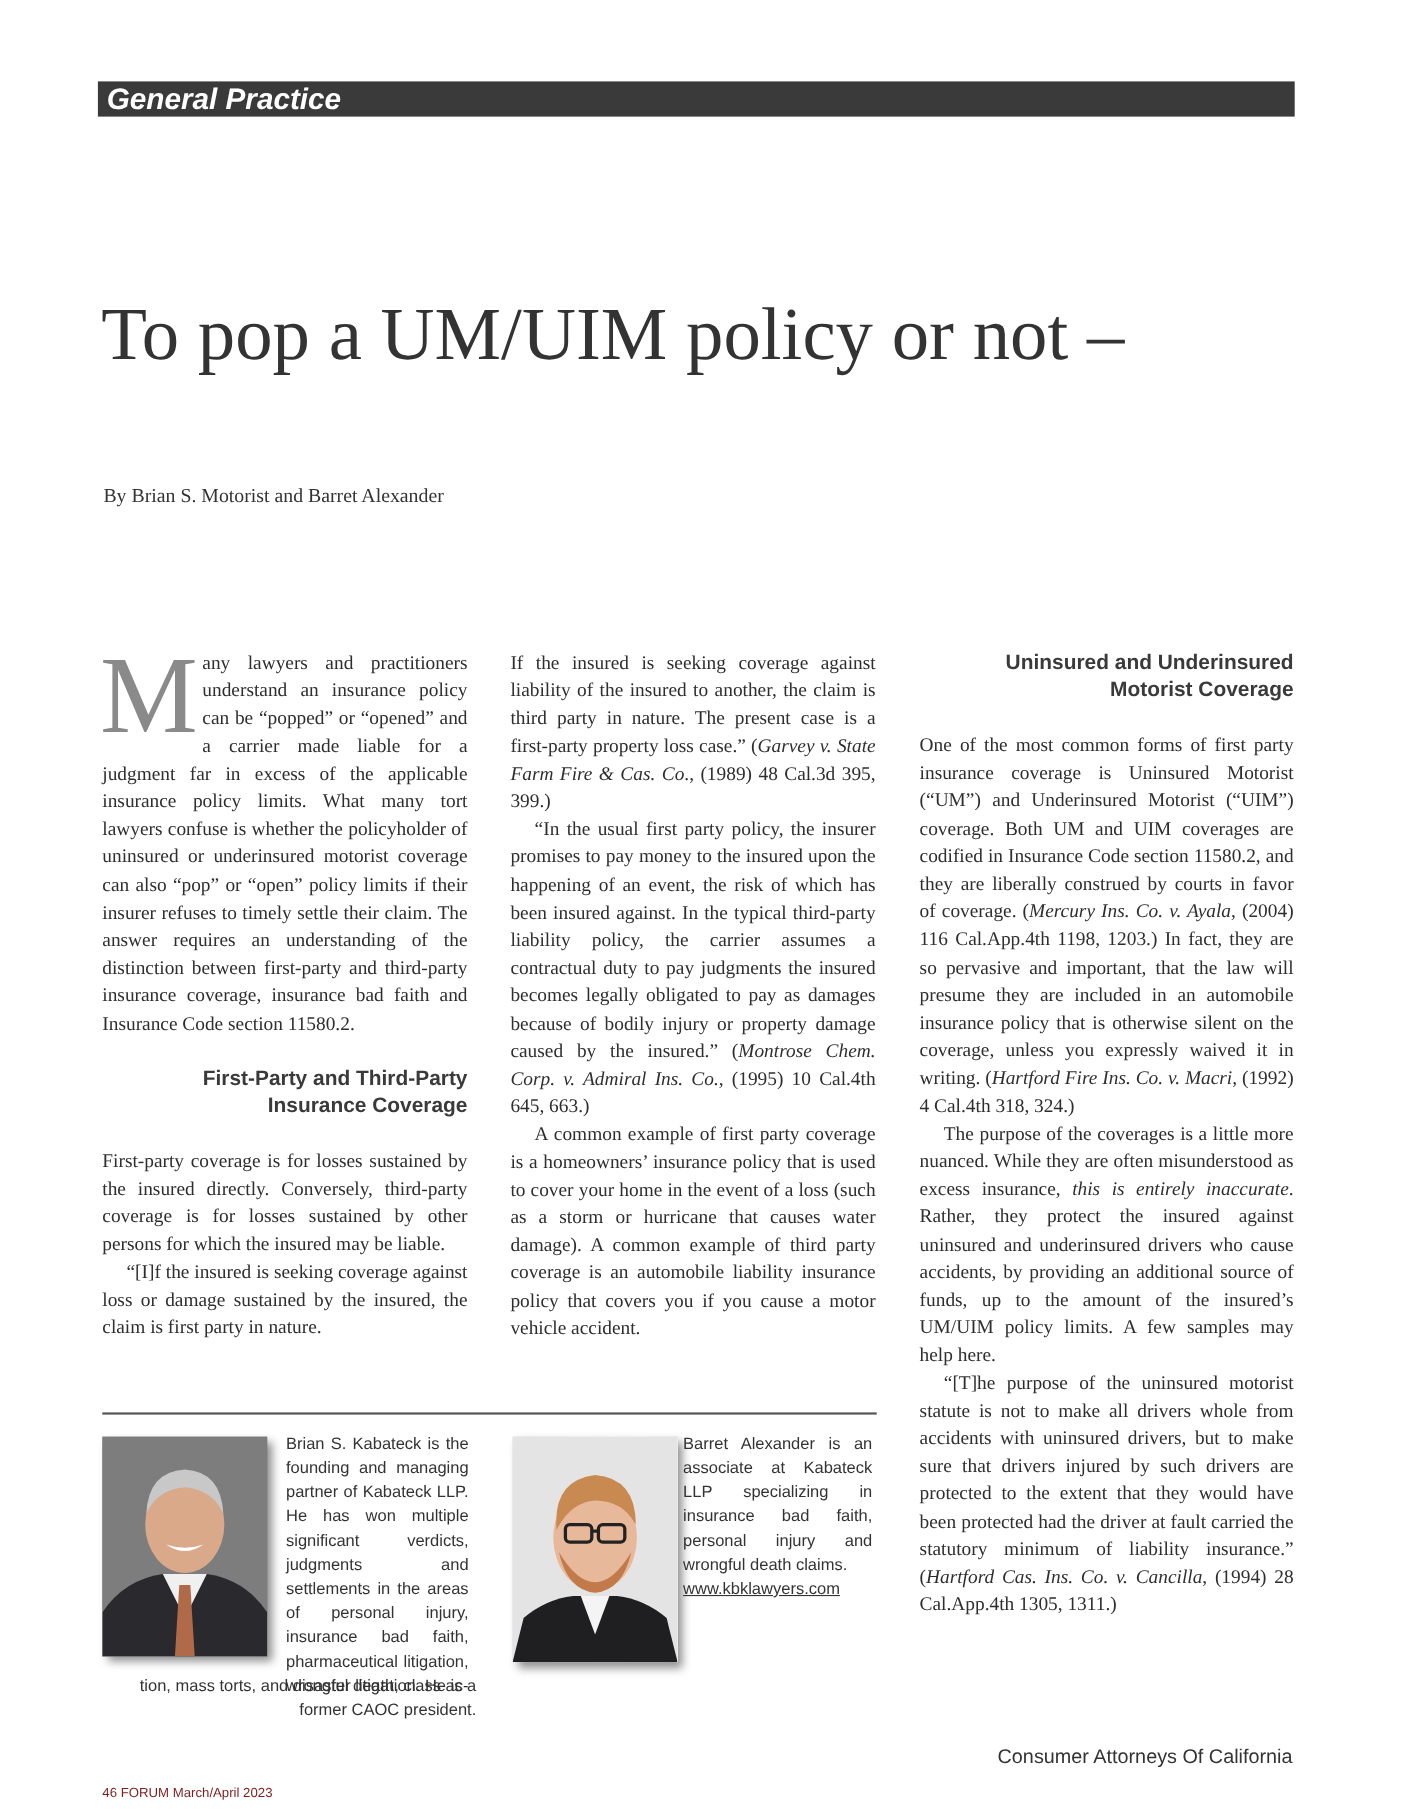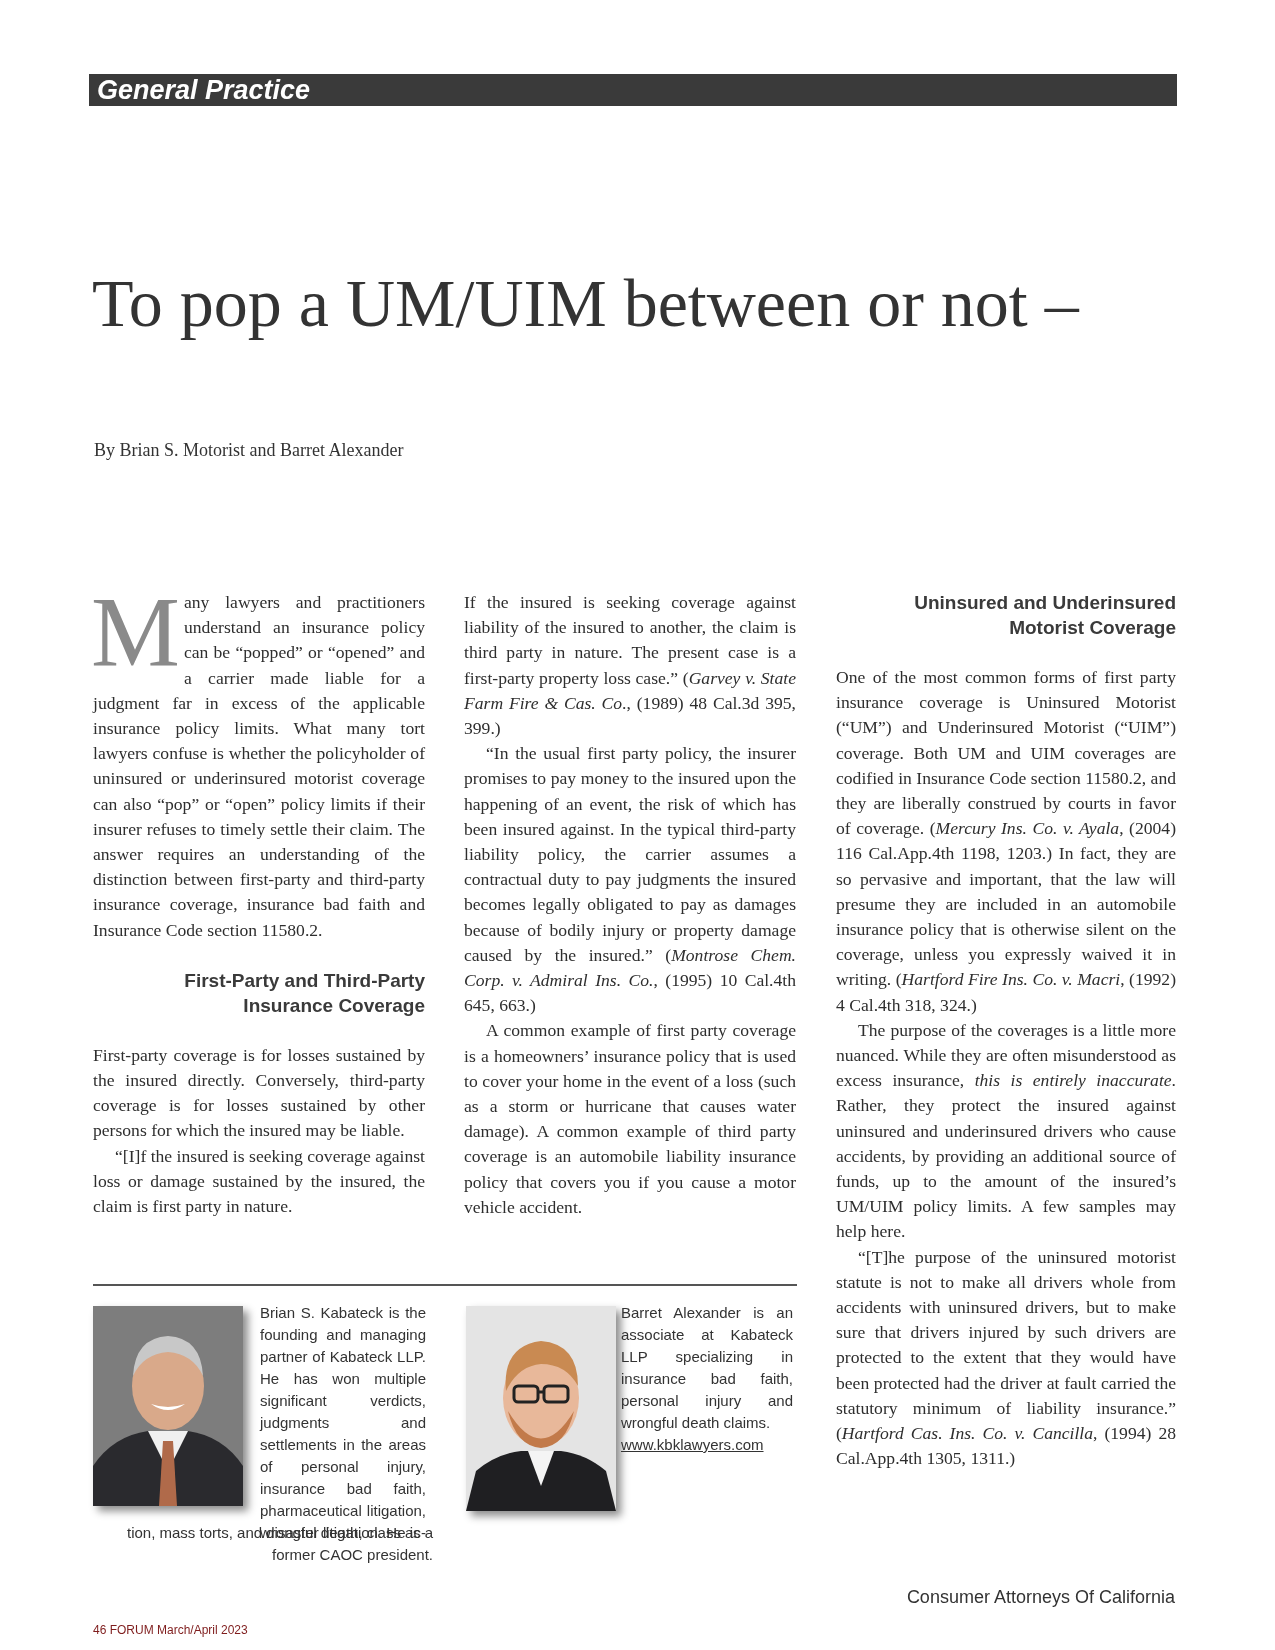--- a/index.html
+++ b/index.html
@@ -39,21 +39,21 @@
   .footer-right { position:absolute; right:100px; top:1587px; font-family:"Liberation Sans",sans-serif; font-size:18px; color:#333; }
 </style>
 </head>
 <body>
 
 <div class="section-bar">
   <span>General Practice</span>
 </div>
 
 <h1 class="title">
-  <span>To pop a UM/UIM between or not –</span><br>
+  <span>To pop a UM/UIM policy or not –</span><br>
 </h1>
 <div class="byline">By Brian S. Motorist and Barret Alexander</div>
 
 <div class="col col1">
   <p><span class="dropcap">M</span><span>any lawyers and practitioners understand an insurance policy can be “popped” or “opened” and a carrier made liable for a judgment far in excess of the applicable insurance policy limits. What many tort lawyers confuse is whether the policyholder of uninsured or underinsured motorist coverage can also “pop” or “open” policy limits if their insurer refuses to timely settle their claim. The answer requires an understanding of the distinction between first-party and third-party insurance coverage, insurance bad faith and Insurance Code section 11580.2.</span></p>
   <div class="gap"></div>
   <h2 class="subhead">
     <span>First-Party and Third-Party</span><br>
     <span>Insurance Coverage</span>
   </h2>

